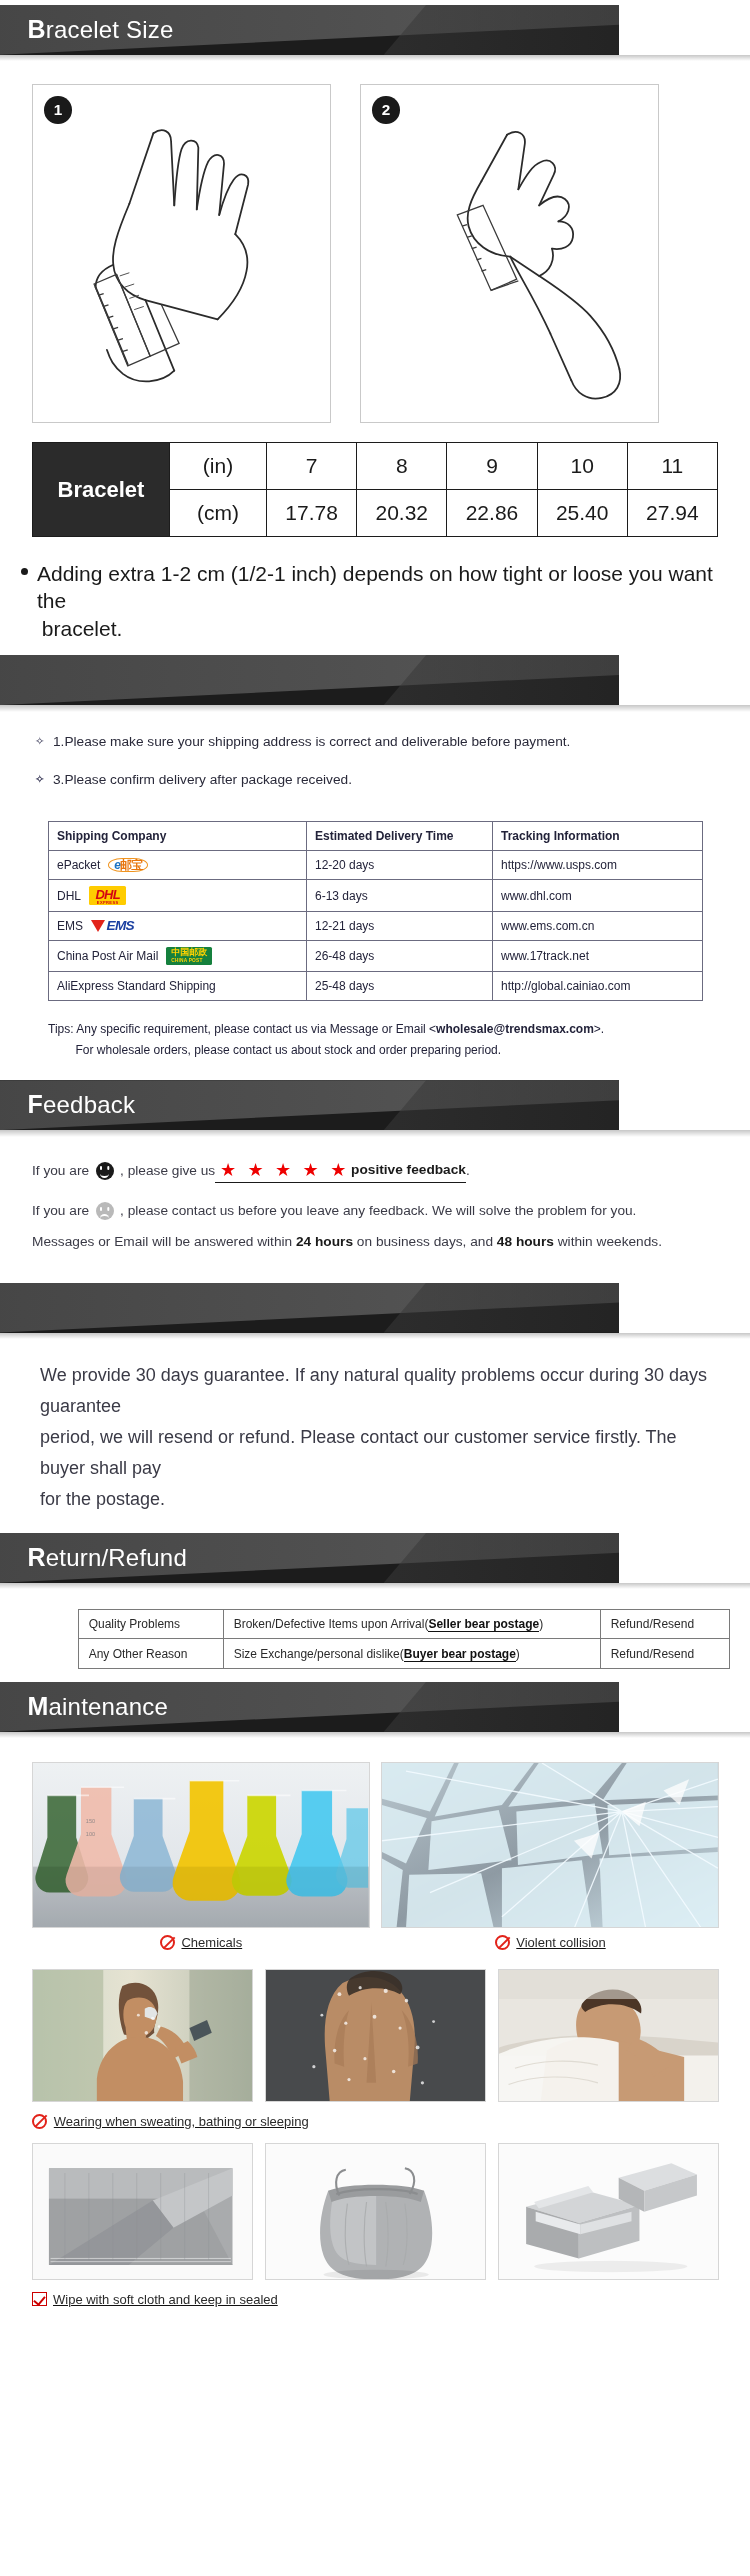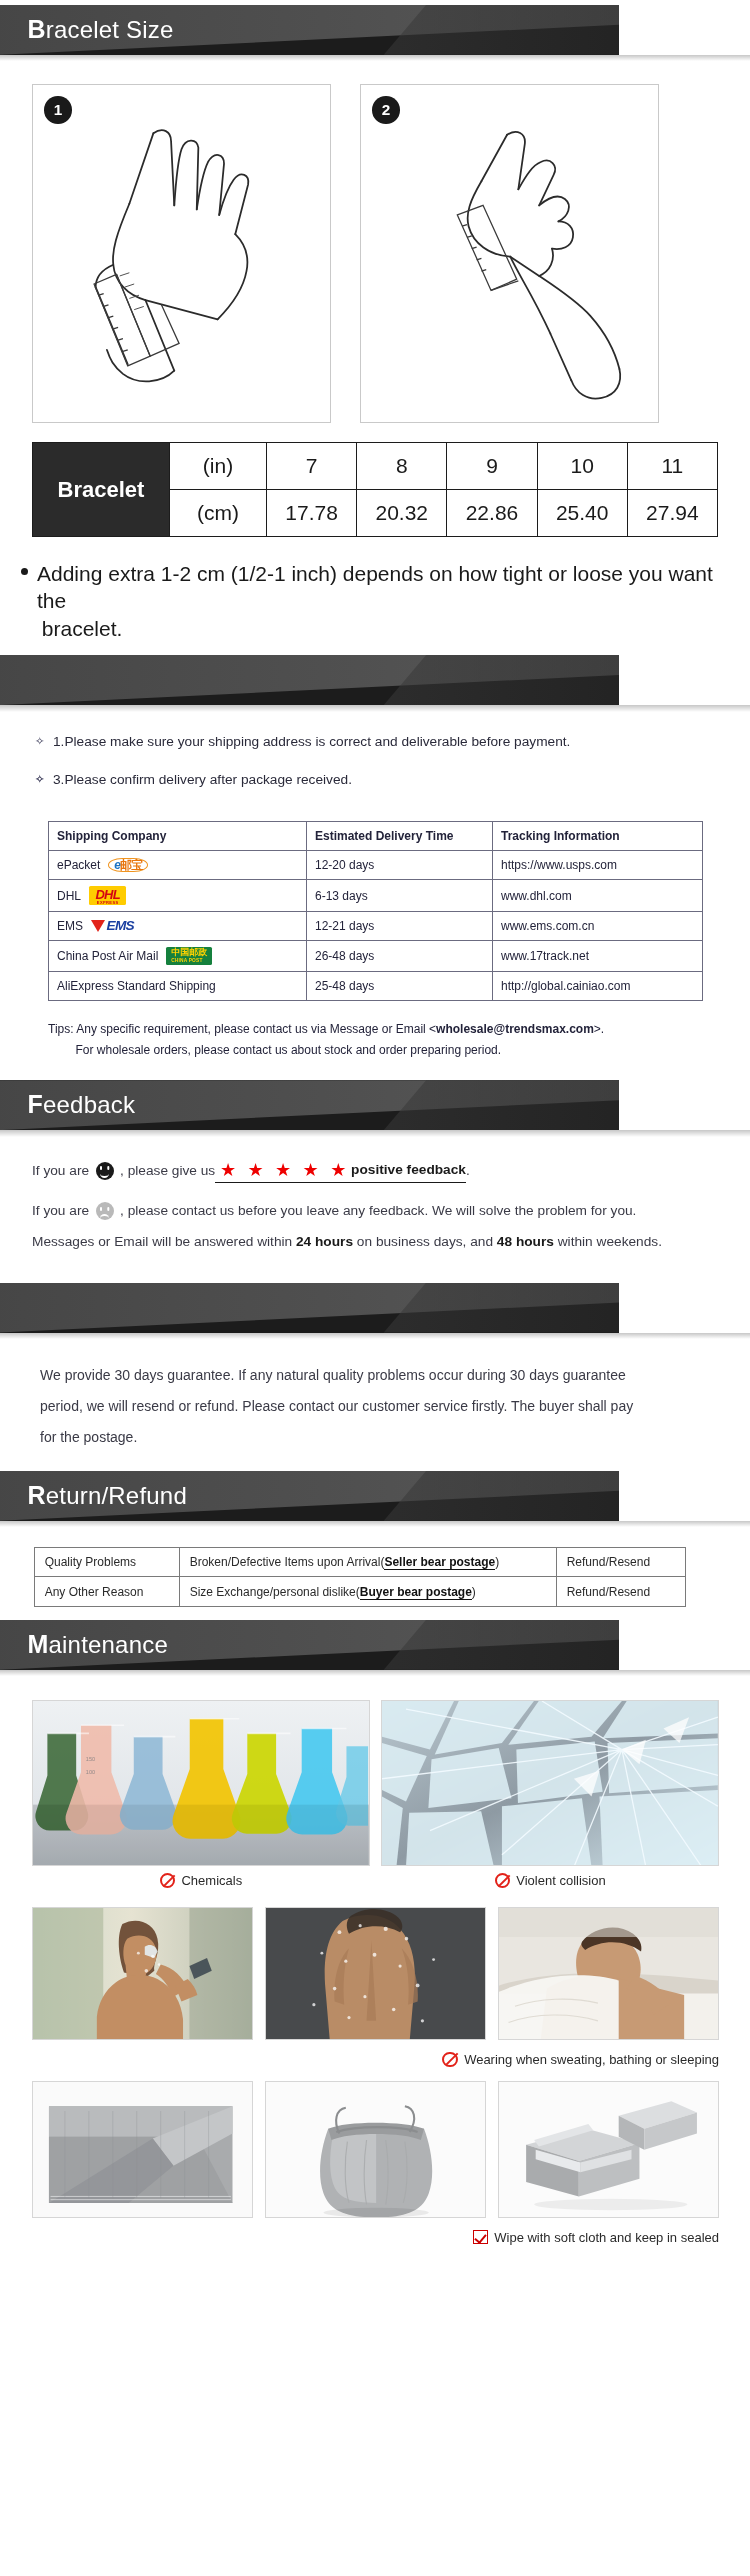--- a/index.html
+++ b/index.html
@@ -253,56 +253,56 @@
     border-radius: 9.7px 9.7px 0 0;
   }
   .stars { color:#ee0000; font-size:18px; letter-spacing:3.2px; margin: 0 1.6px 0 4.8px; }
   .posfb { font-weight:700; color:#1a1a1a; font-size:13.7px; }
   .underline-grp { border-bottom: 1.6px solid #1a1a1a; display:inline-flex; align-items:center; padding-bottom:0.8px; }
   .fb-line b { color:#1a1a1a; font-weight:700; }
 
   
   .warranty-text {
     padding: 21px 40px 13px 40px;
-    font-size: 14px;
+    font-size: 18px;
     line-height: 31px;
     color: #3a3a46;
   }
 
   
-  .rr-wrap { padding: 19.4px 32px 8px 34px; }
+  .rr-wrap { padding: 19.4px 32px 8px 34px; margin-left: 44px; }
   table.rr-table { border-collapse: collapse; width: 652px; table-layout: fixed; }
   table.rr-table td {
     border: 0.8px solid #7a7a7a;
     font-size: 12px;
     color:#2a2a2a;
     padding: 7.3px 9.7px;
     height: 27.5px;
   }
   .rr-c1 { width: 145px; }
   .rr-c3 { width: 129px; }
   table.rr-table td b { font-weight:700; color:#111; border-bottom:0.8px solid #111; }
 
   
-  .maint { padding: 24px 32px 32px 32px; }
+  .maint { padding: 24px 32px 32px 32px; text-decoration: underline; }
   .maint-row { display:flex; gap: 11.3px; margin-bottom: 4.8px; }
   .maint-cell { flex: 1; }
   .mimg {
     width: 100%;
     border: 0.8px solid #d6d6d6;
     background: #f2f2f2;
     position: relative;
     overflow: hidden;
   }
   .mcap {
     display:flex; align-items:center; justify-content:center;
     gap: 6.5px; padding: 6.5px 0 14.5px 0;
     font-size: 13px; color:#2a2a2a;
   }
-  .mcap-wide { justify-content:flex-end; }
+  .mcap-wide { justify-content:flex-start; }
   .no-icon {
     width: 15.3px; height:15.3px; border-radius:50%;
     border: 2px solid #e2231a; position:relative; display:inline-block;
     flex: none;
   }
   .no-icon::after {
     content:""; position:absolute; left:-0.8px; top:4.8px;
     width: 16px; height:2px; background:#e2231a;
     transform: rotate(-45deg); transform-origin: center;
   }

